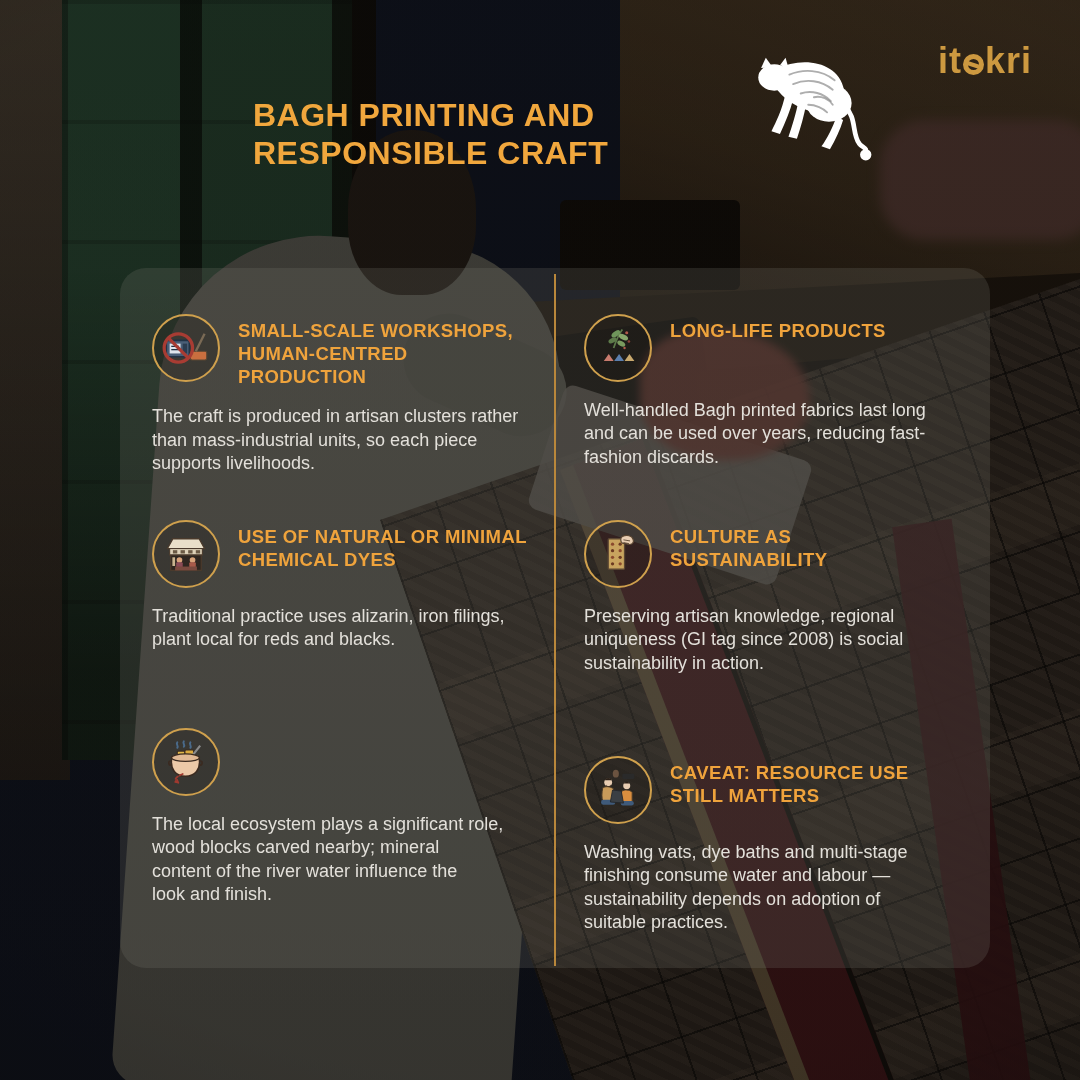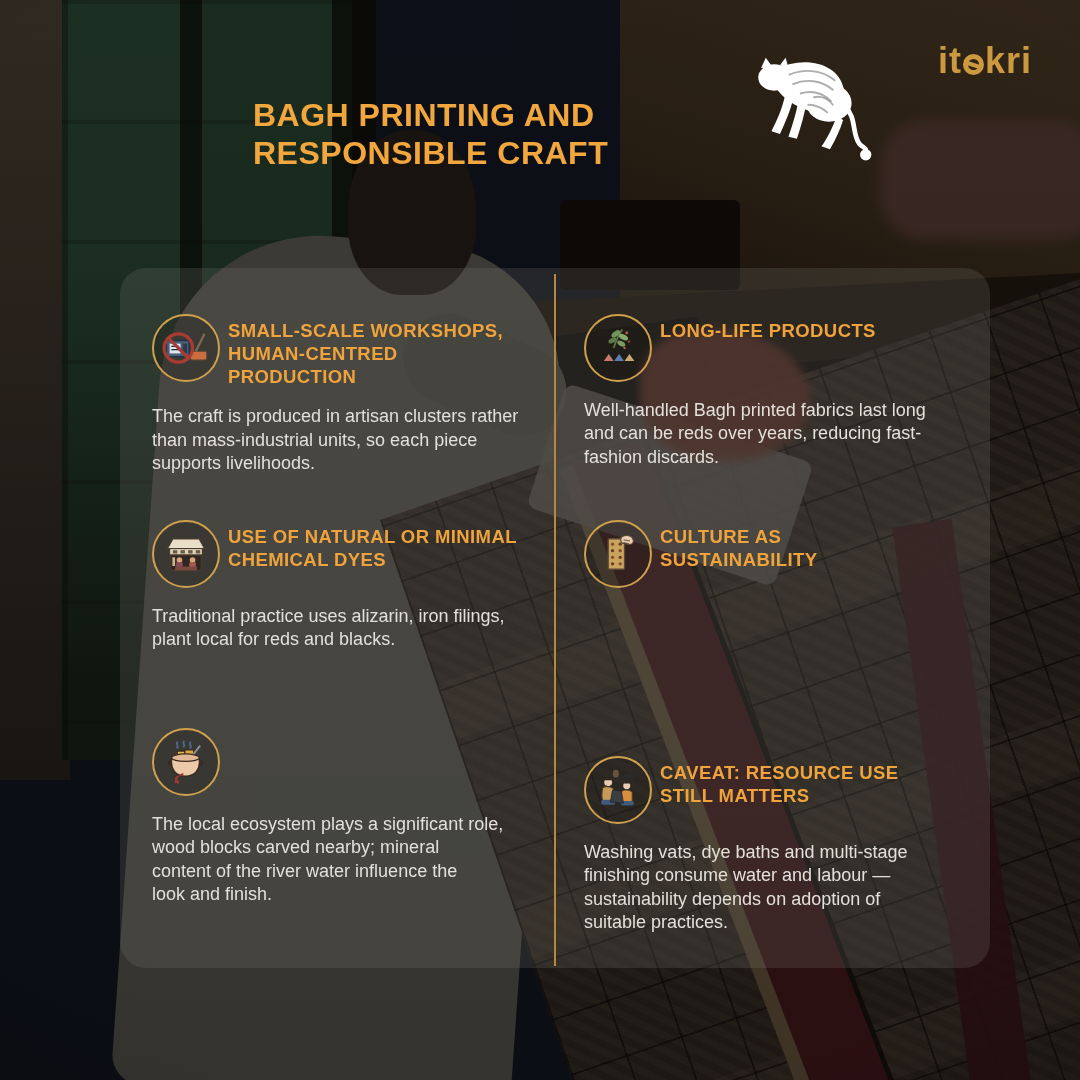--- a/index.html
+++ b/index.html
@@ -69,21 +69,21 @@
       border-radius:50%;margin:6px 1px 0 1px;position:relative;box-sizing:border-box;}
   .brand .o::after{content:"";position:absolute;left:-1px;top:4px;width:13px;height:4px;
       background:#cd9940;transform:rotate(18deg);}
   .title{position:absolute;left:253px;top:96px;width:600px;text-align:left;
       color:#f1a73d;font-size:32px;font-weight:bold;letter-spacing:.5px;
       line-height:1.2;white-space:pre-line;}
   .tiger{position:absolute;left:746px;top:50px;width:132px;height:120px;}
 
   
   .section{position:absolute;width:400px;}
-  .sec-head{display:flex;gap:8px;align-items:flex-start;}
+  .sec-head{display:flex;gap:18px;align-items:flex-start;}
   .icon-ring{flex:0 0 auto;width:68px;height:68px;border:2px solid #cfa04d;
       border-radius:50%;display:flex;align-items:center;justify-content:center;
       background:rgba(18,14,10,.25);box-sizing:border-box;}
   .sec-title{color:#efa33c;font-weight:bold;font-size:18.5px;letter-spacing:.4px;
       line-height:1.25;padding-top:5px;white-space:pre-line;}
   .sec-body{margin-top:17px;color:#e3e0da;font-size:18px;line-height:1.3;
       white-space:pre-line;}
   .pos-s1{left:152px;top:314px;} .pos-s2{left:584px;top:314px;}
   .pos-s3{left:152px;top:520px;} .pos-s4{left:584px;top:520px;}
   .pos-s5{left:152px;top:728px;} .pos-s6{left:584px;top:756px;}
@@ -178,21 +178,21 @@
           <circle cx="32" cy="16" r="1.2" fill="#8a4038"></circle>
           <circle cx="28" cy="22" r="1.1" fill="#b05a4a"></circle>
           <path d="M9 34 L13.5 27.5 L18 34 Z" fill="#c97b6e"></path>
           <path d="M18.5 34 L23 27.5 L27.5 34 Z" fill="#5b7fae"></path>
           <path d="M28 34 L32.5 27.5 L37 34 Z" fill="#c9a96e"></path>
         </svg>
       </div>
       <div class="sec-title">LONG-LIFE PRODUCTS</div>
     </div>
     <div class="sec-body">Well-handled Bagh printed fabrics last long
-and can be reds over years, reducing fast-
+and can be used over years, reducing fast-
 fashion discards.</div>
   </div>
 
   <div class="section pos-s3">
     <div class="sec-head">
       <div class="icon-ring">
         <svg width="48" height="48" viewBox="0 0 44 44">
           <polygon points="5,17 39,17 34,8 10,8" fill="#e9dfc9" stroke="#4a3a2c" stroke-width="1.2"></polygon>
           <rect x="7" y="17" width="30" height="6" fill="#ddd1b8" stroke="#4a3a2c" stroke-width="1"></rect>
           <rect x="10" y="18.5" width="4" height="3" fill="#6b5a45"></rect>
@@ -228,20 +228,23 @@
             <circle cx="24" cy="25" r="1.5" fill="#6b3a22"></circle>
           <circle cx="17" cy="31" r="1.5" fill="#6b3a22"></circle>
             <circle cx="24" cy="31" r="1.5" fill="#8a4a2d"></circle>
           <path d="M26 6 C30 4 35 5 36 9 C37 12 34 14 31 13 L26 12 C24 11 24 7 26 6 Z" fill="#e8cdb2" stroke="#5a4632" stroke-width="1.1"></path>
           <path d="M27 9 L33 10 M27 11.5 L32 12.5" stroke="#5a4632" stroke-width=".8" fill="none"></path>
         </svg>
       </div>
       <div class="sec-title">CULTURE AS
 SUSTAINABILITY</div>
     </div>
+    <div class="sec-body">Preserving artisan knowledge, regional
+uniqueness (GI tag since 2008) is social
+sustainability in action.</div>
   </div>
 
   <div class="section pos-s5">
     <div class="sec-head">
       <div class="icon-ring">
         <svg width="48" height="48" viewBox="0 0 44 44">
           <path d="M14 4 C12.5 6 15.5 7 14 9 M20 3 C18.5 5 21.5 6 20 8 M26 4 C24.5 6 27.5 7 26 9" fill="none" stroke="#4a6a8a" stroke-width="1.8" stroke-linecap="round"></path>
           <rect x="14" y="12" width="7" height="6" rx="1" fill="#e2b84a" stroke="#3a2a20" stroke-width="1"></rect>
           <rect x="21" y="11" width="8" height="7" rx="1" fill="#d9a93f" stroke="#3a2a20" stroke-width="1"></rect>
           <line x1="35" y1="7" x2="28" y2="16" stroke="#8a8a8a" stroke-width="2"></line>

